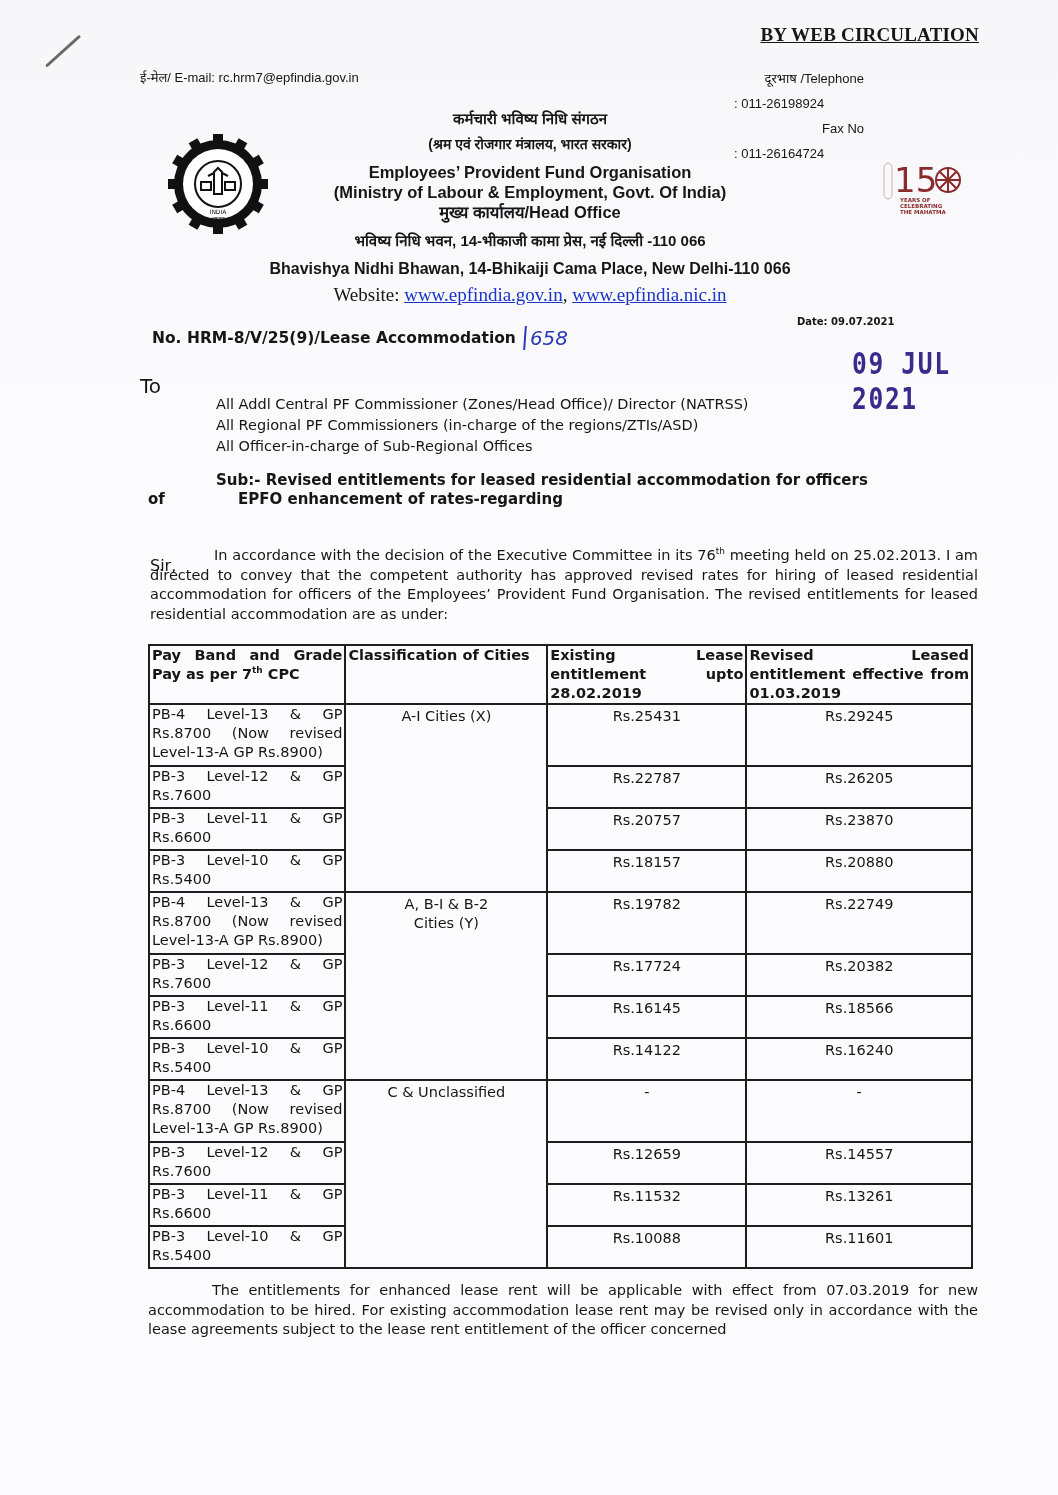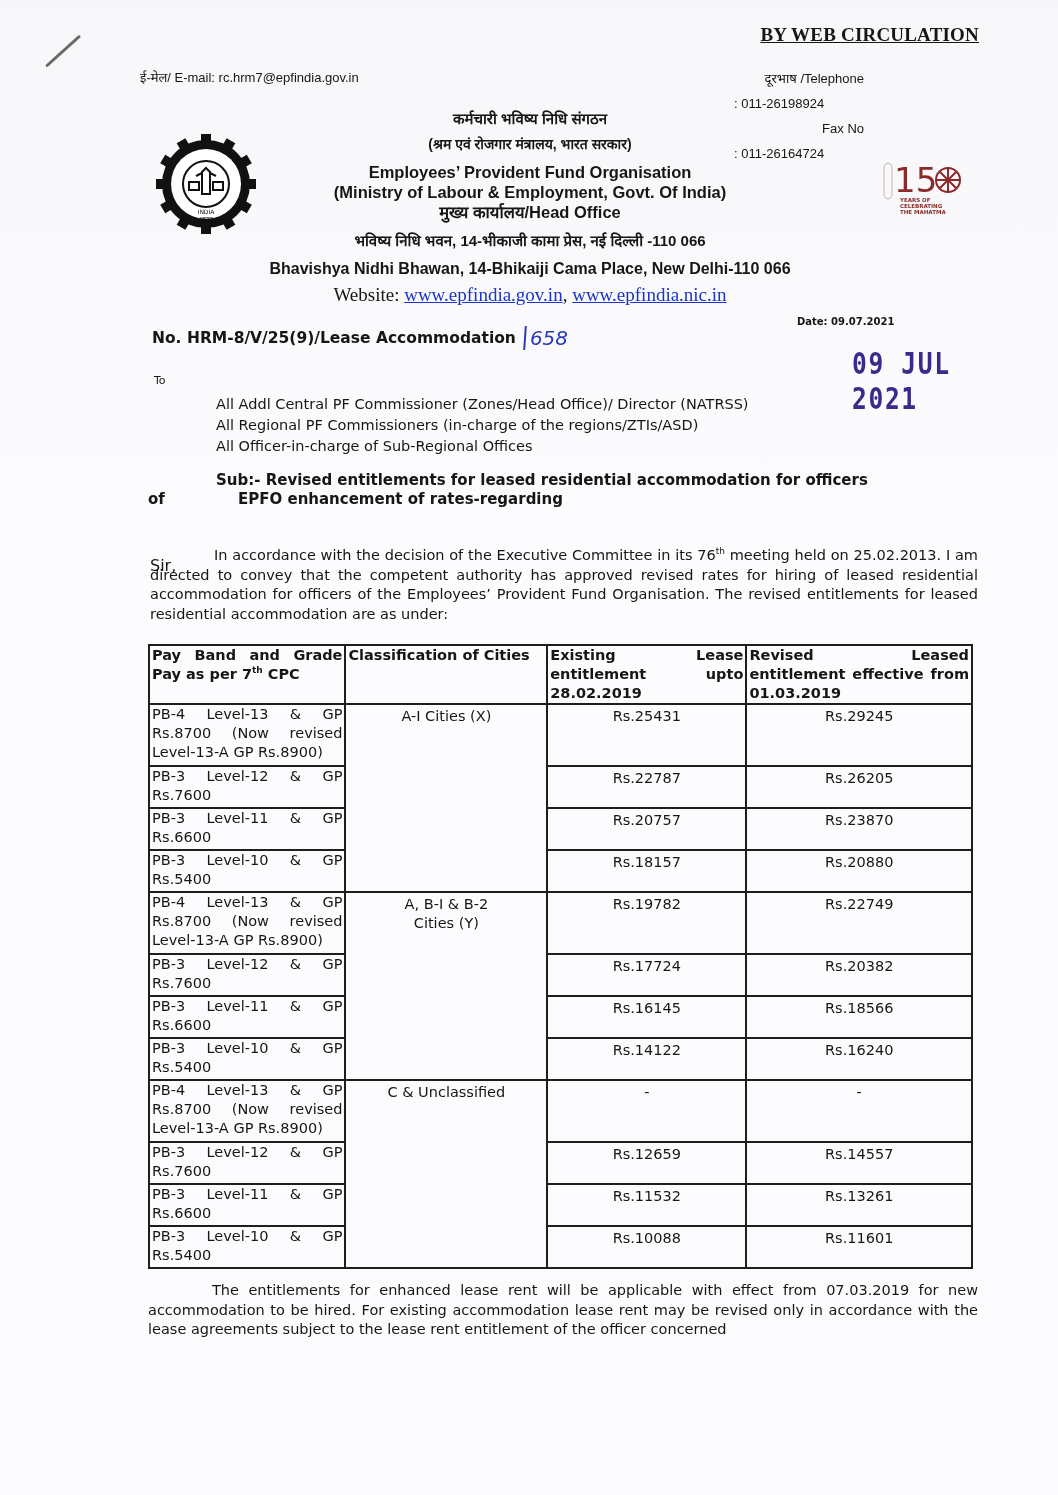--- a/index.html
+++ b/index.html
@@ -16,28 +16,28 @@
     .contact .row { display: flex; flex-direction: column; }
     .contact .lbl { width: 138px; text-align: right; padding-right: 8px; }
     .hdr-center { position: absolute; left: 200px; width: 660px; text-align: center; font-family: "Liberation Sans", sans-serif; }
     .hi1 { top: 108px; font-size: 15px; font-weight: bold; }
     .hi2 { top: 134px; font-size: 14px; font-weight: bold; }
     .org { top: 162px; font-size: 16.5px; font-weight: bold; line-height: 20px; }
     .hi3 { top: 230px; font-size: 15px; font-weight: bold; }
     .addr { top: 260px; font-size: 16px; font-weight: bold; }
     .site { top: 284px; font-family: "Liberation Serif", serif; font-size: 19px; }
     .site a { color: #1a33c8; text-decoration: underline; }
-    .logo-epfo { position: absolute; left: 156px; top: 130px; width: 100px; height: 108px; text-align: center; }
+    .logo-epfo { position: absolute; left: 168px; top: 130px; width: 100px; height: 108px; text-align: center; }
     .logo-150 { position: absolute; left: 880px; top: 158px; width: 92px; height: 60px; }
     .ref { position: absolute; left: 152px; top: 326px; font-family: "DejaVu Sans", sans-serif; font-weight: bold; font-size: 15.5px; }
     .ref .bar { display: inline-block; width: 2px; height: 24px; background: #2a3bb6; margin-left: 8px; vertical-align: middle; transform: rotate(4deg); }
     .ref .hw { font-family: "DejaVu Sans", sans-serif; font-weight: normal; color: #2a3bb6; font-size: 20px; font-style: italic; margin-left: 4px; vertical-align: middle; }
     .date { position: absolute; left: 797px; top: 316px; font-weight: bold; font-size: 10px; }
     .stamp { position: absolute; left: 852px; top: 346px; font-family: "DejaVu Sans Mono", monospace; font-size: 30px; color: #3a2a8c; letter-spacing: 2px; transform: scaleX(0.82); transform-origin: left center; font-weight: bold; }
-    .to { position: absolute; left: 154px; top: 374px; font-size: 11px; }
+    .to { position: absolute; left: 140px; top: 374px; font-size: 20px; }
     .recips { position: absolute; left: 216px; top: 394px; font-size: 14.5px; line-height: 21px; }
     .sub { position: absolute; left: 216px; top: 470px; font-weight: bold; font-size: 15px; line-height: 20px; }
     .sub-of { position: absolute; left: 148px; top: 490px; font-weight: bold; font-size: 15px; }
     .sub2 { position: absolute; left: 238px; top: 490px; font-weight: bold; font-size: 15px; }
     .sir { position: absolute; left: 150px; top: 528px; font-size: 16px; margin-top: 28px; }
     .para1 { position: absolute; left: 150px; top: 546px; width: 828px; font-size: 14.5px; line-height: 19.5px; text-align: justify; text-indent: 64px; }
     sup { font-size: 9px; vertical-align: super; line-height: 0; }
     table.ent { position: absolute; left: 148px; top: 644px; width: 825px; border-collapse: collapse; font-size: 14.5px; }
     table.ent td, table.ent th { border: 2px solid #1e1e1e; vertical-align: top; padding: 0 2px; line-height: 19px; }
     table.ent th { font-weight: bold; text-align: justify; text-align-last: justify; font-size: 14.5px; height: 58px; }

